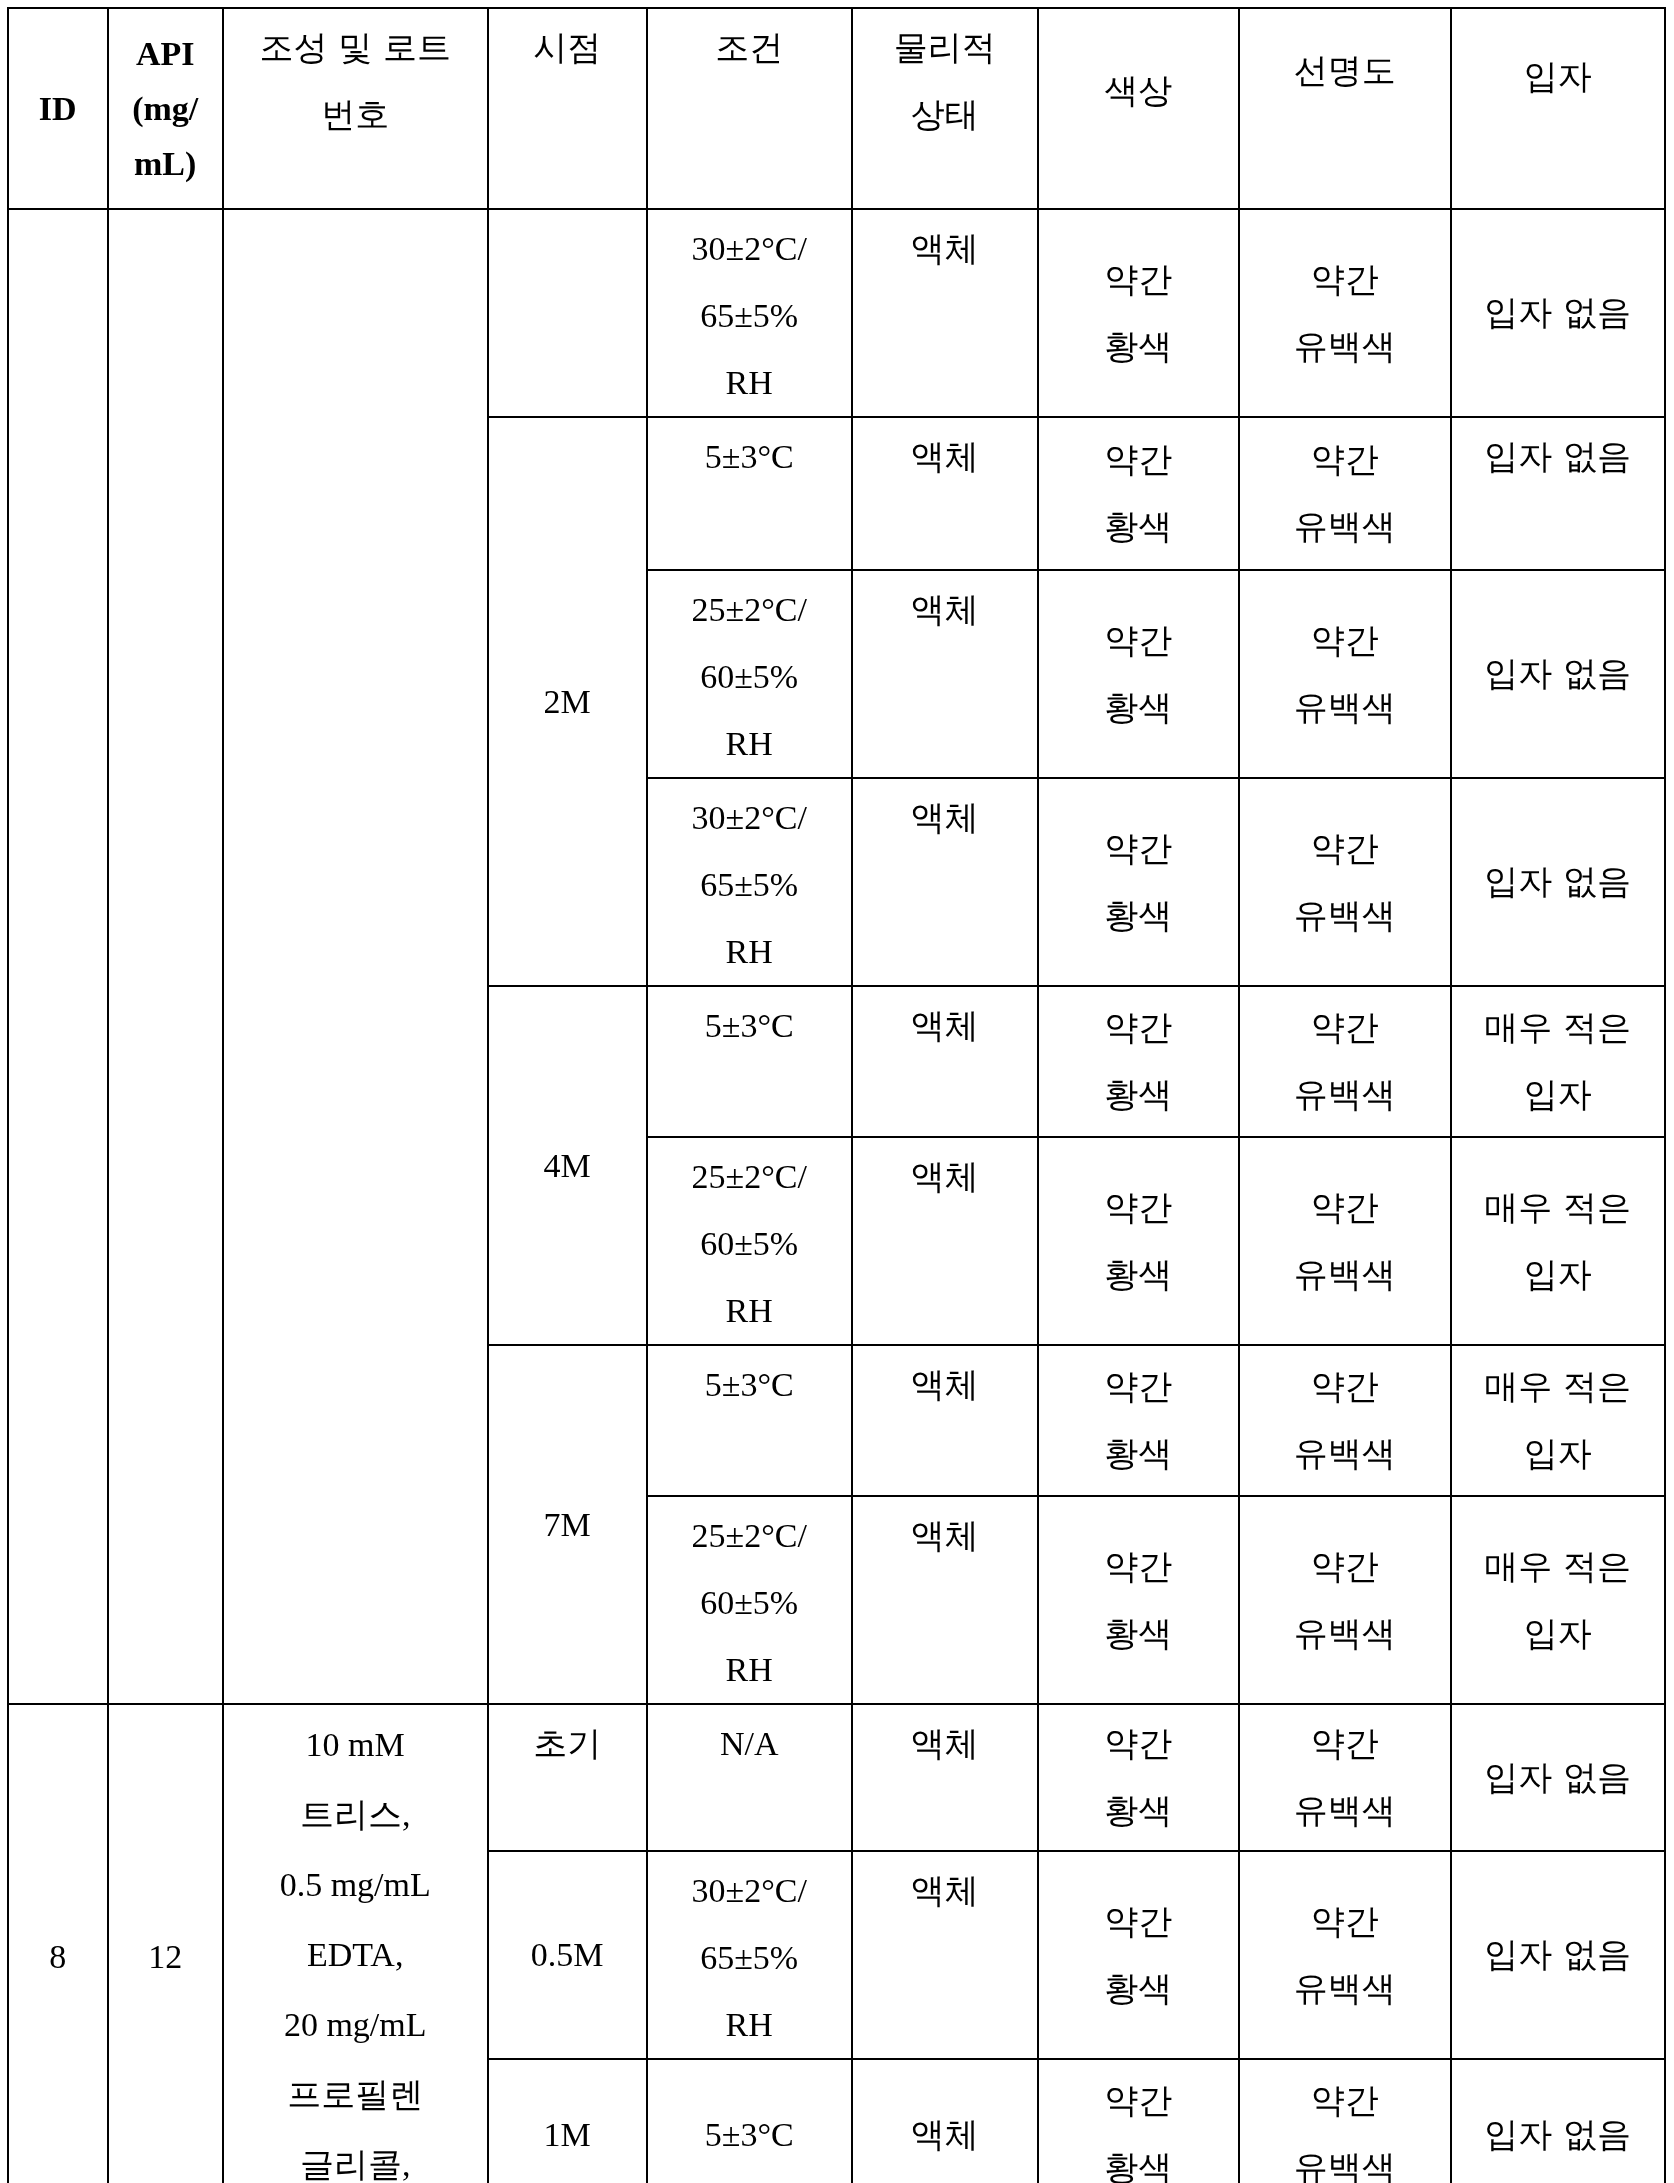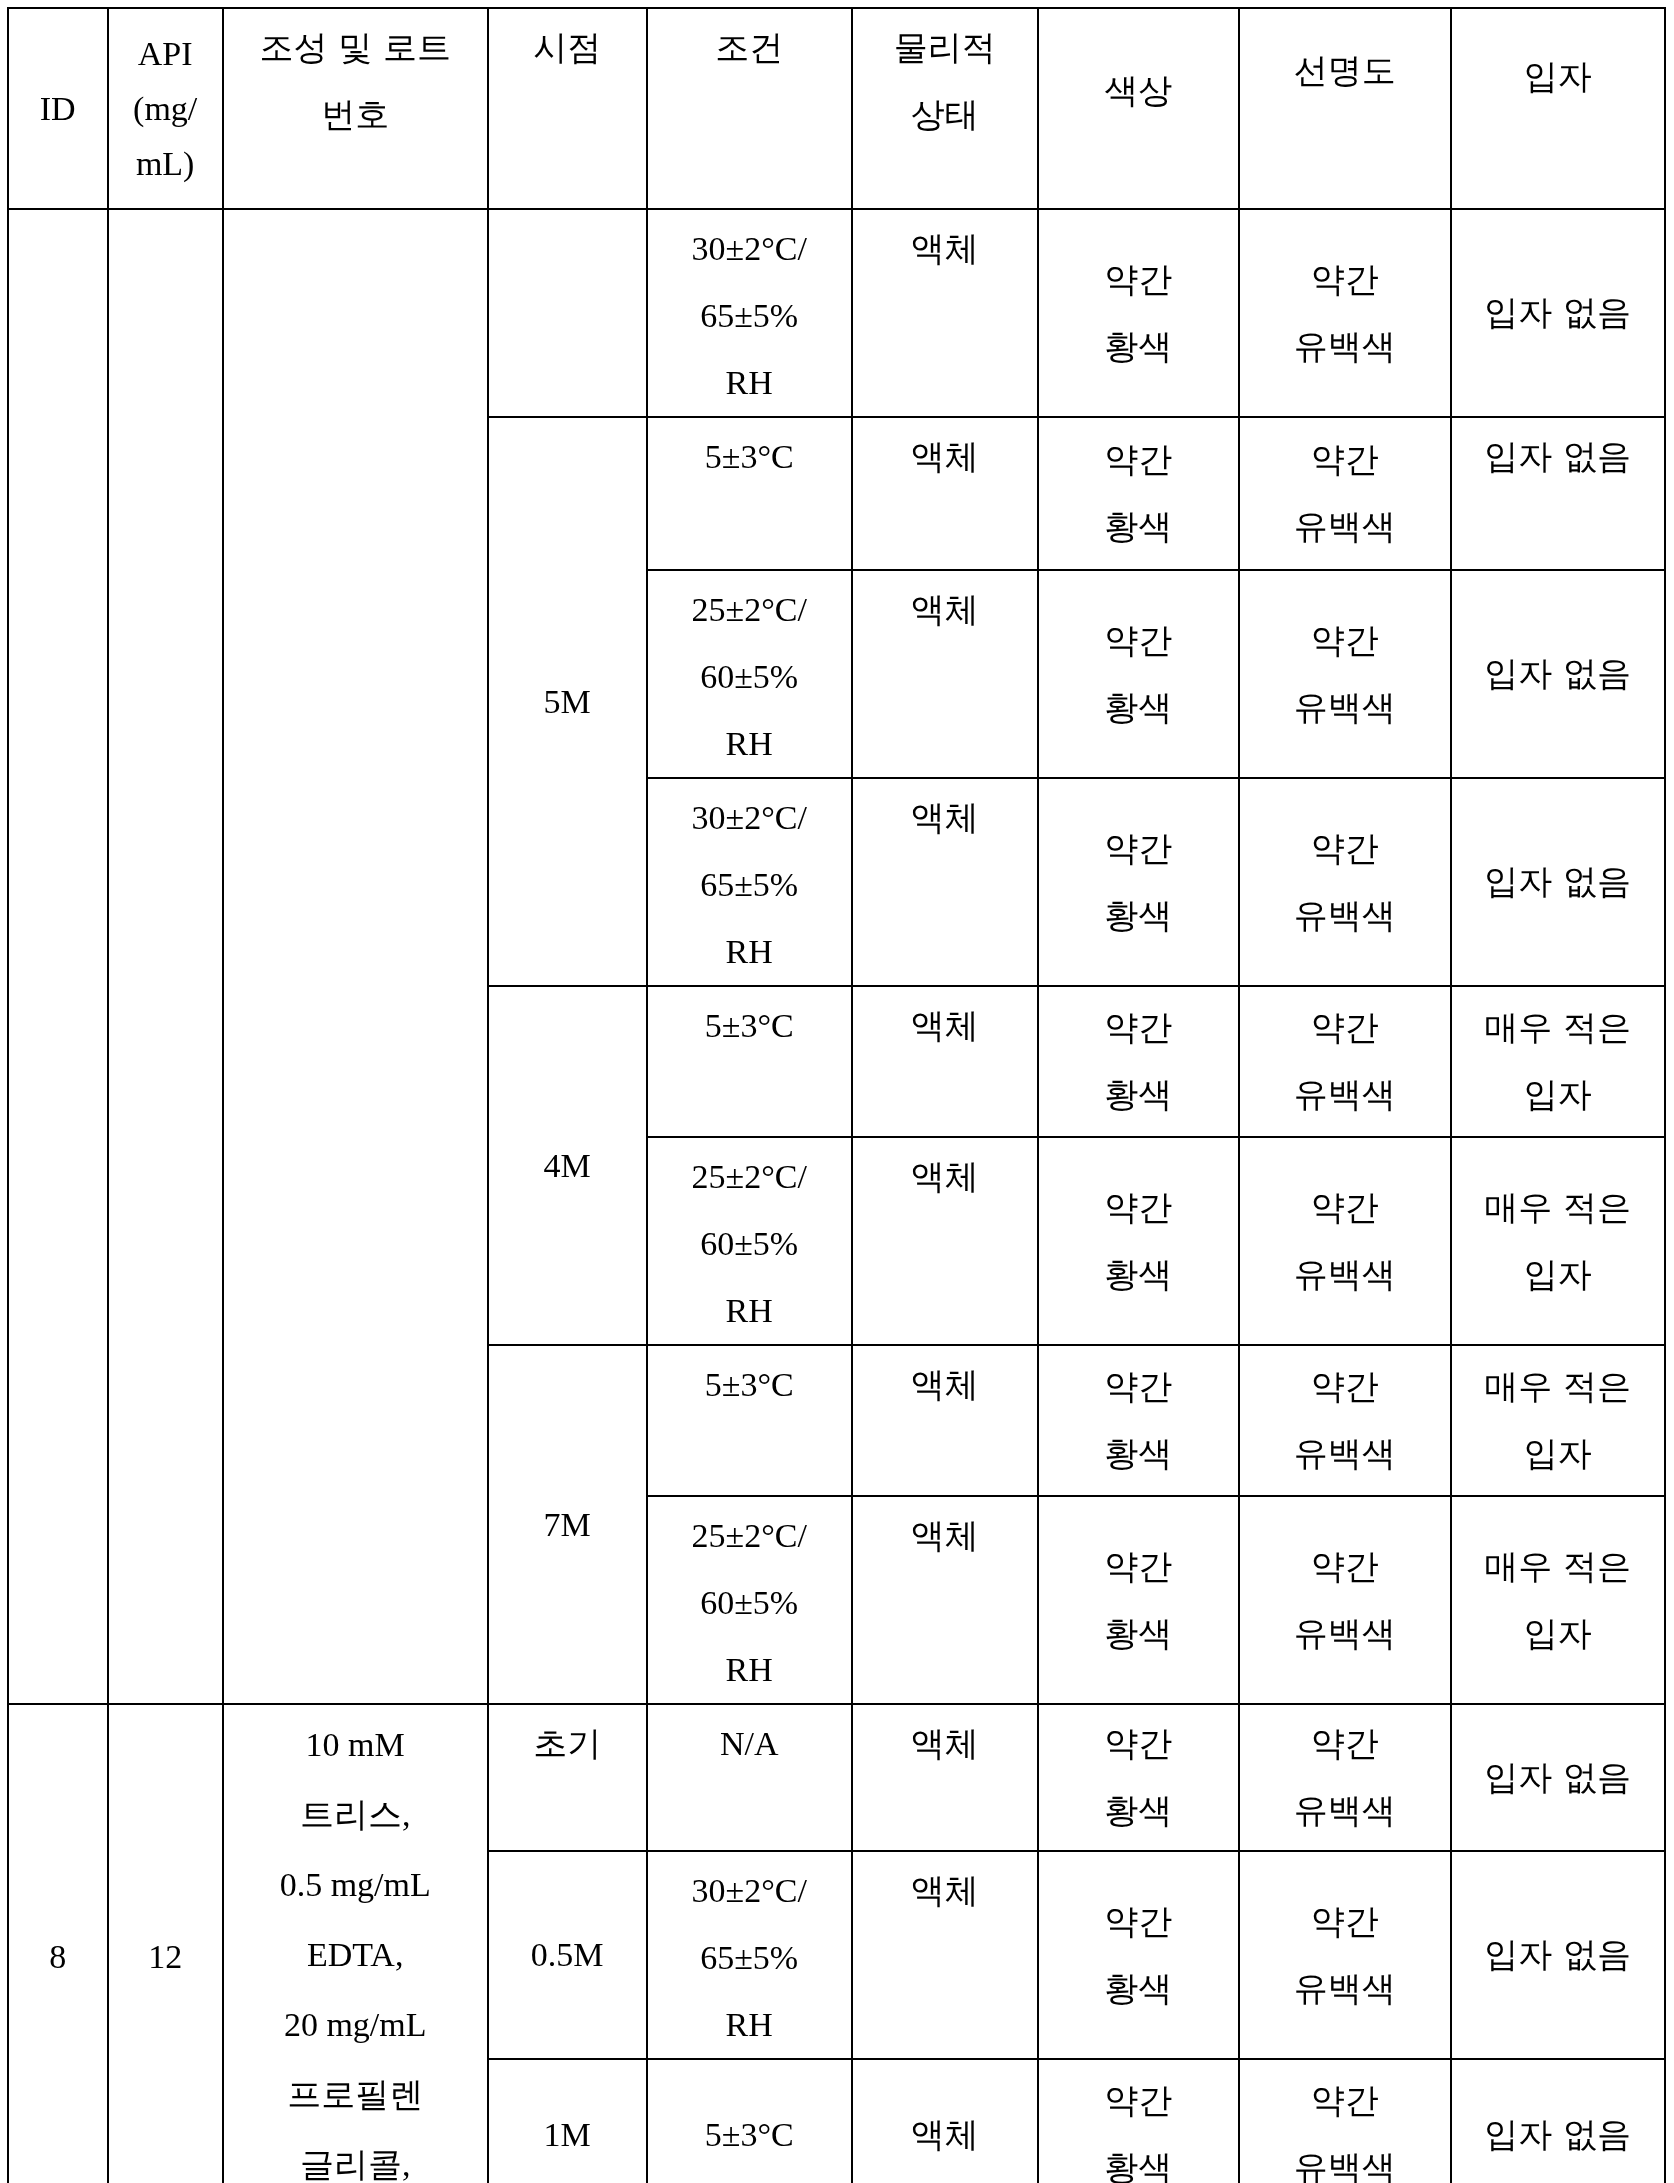--- a/index.html
+++ b/index.html
@@ -5,21 +5,21 @@
   html, body { margin: 0; padding: 0; background: #ffffff; }
   body { width: 1674px; height: 2183px; position: relative; overflow: hidden;
          font-family: "Liberation Serif", "DejaVu Serif", serif; color: #000; }
   table.stab { position: absolute; left: 6.7px; top: 6.7px; border-collapse: collapse;
                table-layout: fixed; width: 1658px; }
   table.stab td, table.stab th {
     border: 2.5px solid #000; text-align: center; vertical-align: middle;
     padding: 0 5px; font-size: 34px; line-height: 67px; font-weight: normal;
     white-space: pre-line; overflow: hidden;
   }
-  table.stab th { font-weight: normal; }
+  table.stab th { font-weight: bold; }
   table.stab th.ko { font-weight: normal; }
   table.stab thead tr { height: 201px; }
   .vtop { vertical-align: top !important; padding-top: 5px !important; }
   .ko-text { font-family: "DejaVu Sans", sans-serif; font-size: 32px; }
 </style>
 </head>
 <body>
 
 <table class="stab">
   <colgroup>
@@ -61,21 +61,21 @@
 65±5%
 RH</td>
       <td class="vtop ko-text" style="padding-top:25px">액체</td>
       <td class="ko-text">약간
 황색</td>
       <td class="ko-text">약간
 유백색</td>
       <td class="ko-text">입자 없음</td>
     </tr>
     <tr style="height:153px">
-      <td rowspan="3">5M</td>
+      <td rowspan="3">2M</td>
       <td class="vtop" style="padding-top:42px">5±3°C</td>
       <td class="vtop ko-text" style="padding-top:42px">액체</td>
       <td class="ko-text">약간
 황색</td>
       <td class="ko-text">약간
 유백색</td>
       <td class="vtop ko-text" style="padding-top:42px">입자 없음</td>
     </tr>
     <tr style="height:201px">
       <td class="vtop">25±2°C/

